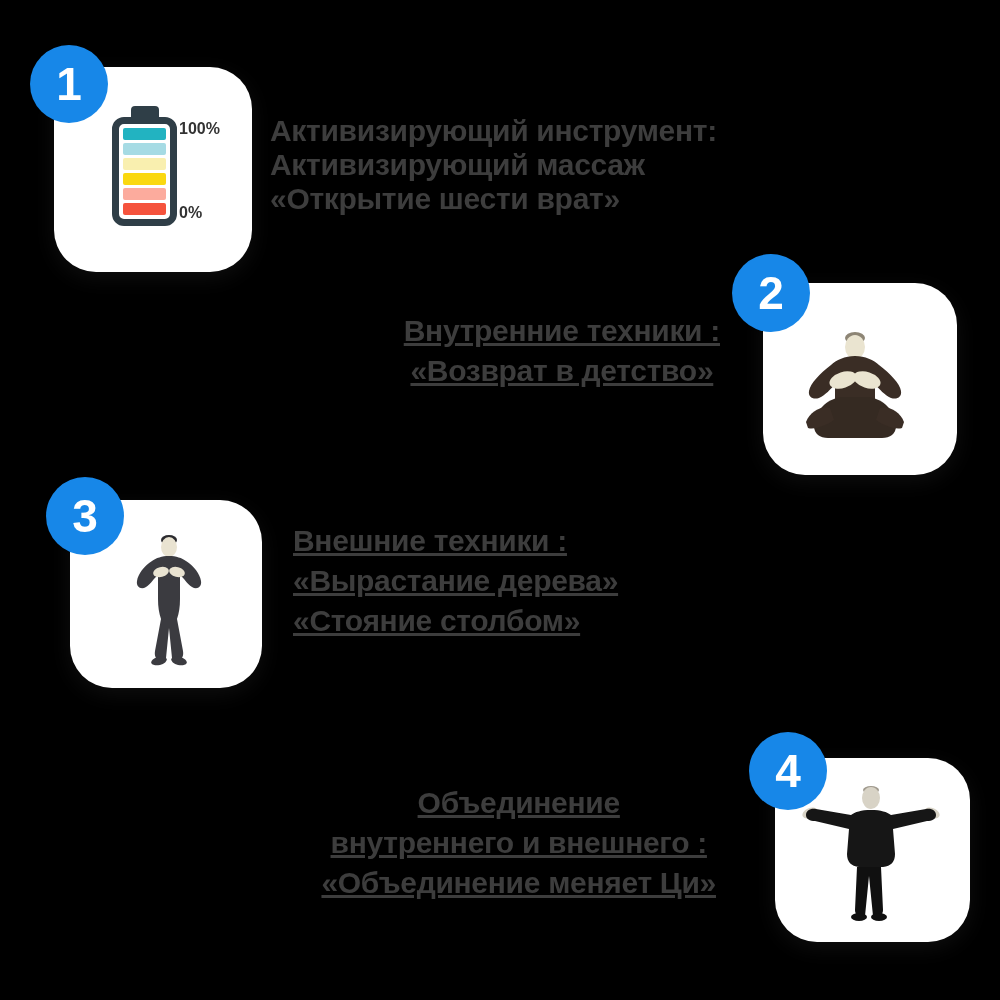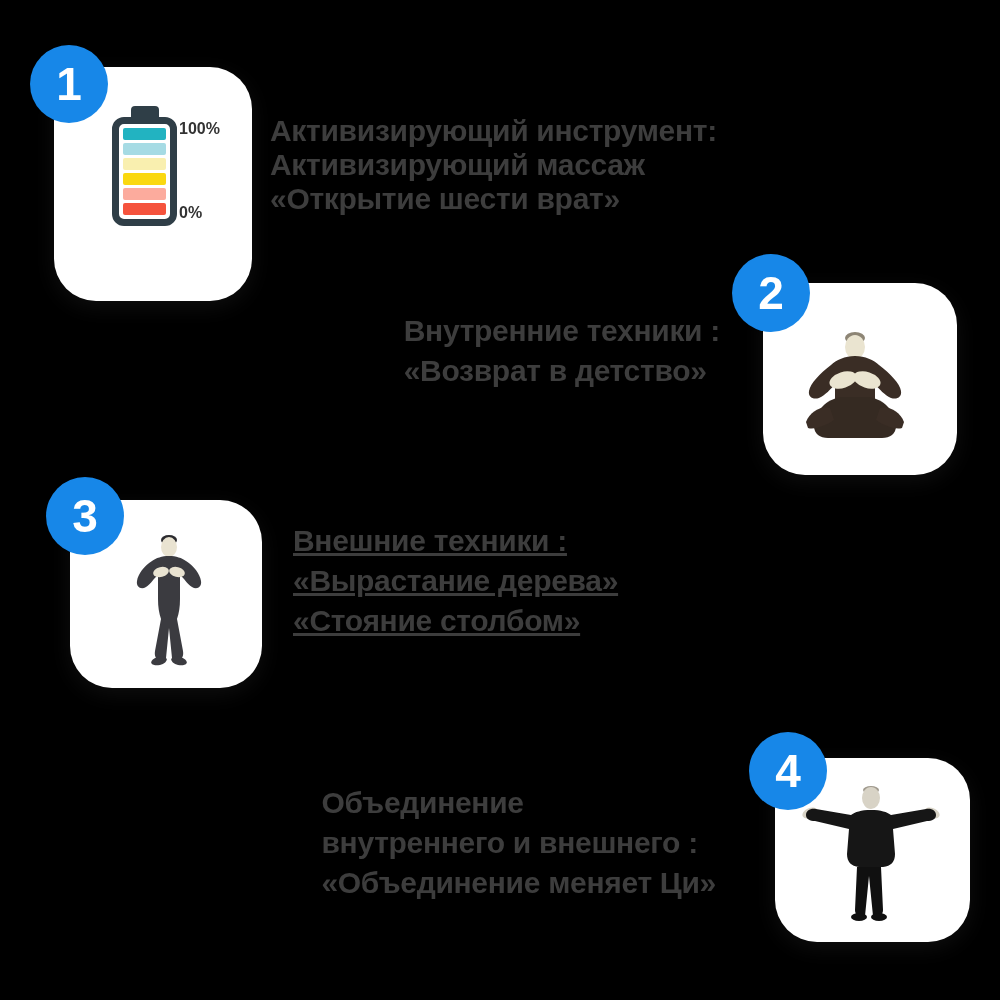--- a/index.html
+++ b/index.html
@@ -23,21 +23,21 @@
     border-radius:42px;z-index:2;
     box-shadow:0 6px 22px rgba(255,255,255,0.06);
   }
   .caption{
     position:absolute;z-index:1;
     color:var(--caption-text,#3d3d3d);
     font-weight:700;font-size:30px;line-height:40px;
     letter-spacing:-0.3px;white-space:nowrap;
   }
   .caption.left{text-align:left;}
-  .caption.right{text-align:left;}
+  .caption.right{text-align:center;text-decoration:underline;}
   .caption.tight{line-height:34px;}
 
   
   .battery-cap{position:absolute;left:77px;top:39px;width:28px;height:14px;
     border-radius:4px 4px 0 0;background:var(--battery-outline,#2f3e47);}
   .battery-body{position:absolute;left:58px;top:50px;width:65px;height:109px;
     box-sizing:border-box;border:7px solid var(--battery-outline,#2f3e47);
     border-radius:12px;background:#fff;
     display:flex;flex-direction:column;gap:3px;padding:4px;}
   .battery-body .stripe{flex:1;border-radius:2px;}
@@ -49,21 +49,21 @@
   .figure{position:absolute;}
 </style>
 </head>
 <body>
 
 <div id="canvas">
 
   <div class="badge" style="left:30px;top:45px;">
     <span>1</span>
   </div>
-  <div class="card" style="left:54px;top:67px;width:198px;height:234px;">
+  <div class="card" style="left:54px;top:67px;width:198px;height:205px;">
     <div>
       <div class="battery-cap"></div>
       <div class="battery-body">
         <div class="stripe" style="background-color: rgb(34, 179, 193);"></div>
         <div class="stripe" style="background-color: rgb(166, 219, 228);"></div>
         <div class="stripe" style="background-color: rgb(249, 239, 175);"></div>
         <div class="stripe" style="background-color: rgb(250, 216, 16);"></div>
         <div class="stripe" style="background-color: rgb(252, 171, 157);"></div>
         <div class="stripe" style="background-color: rgb(245, 83, 61);"></div>
       </div>

